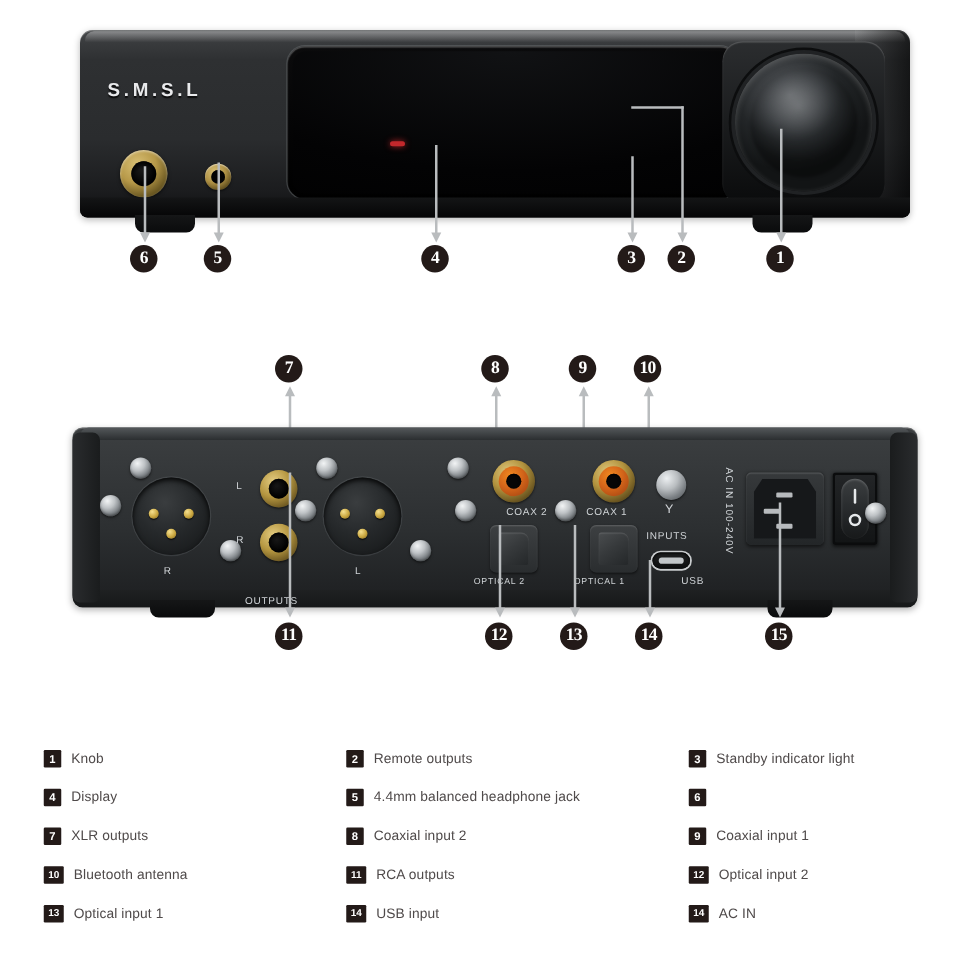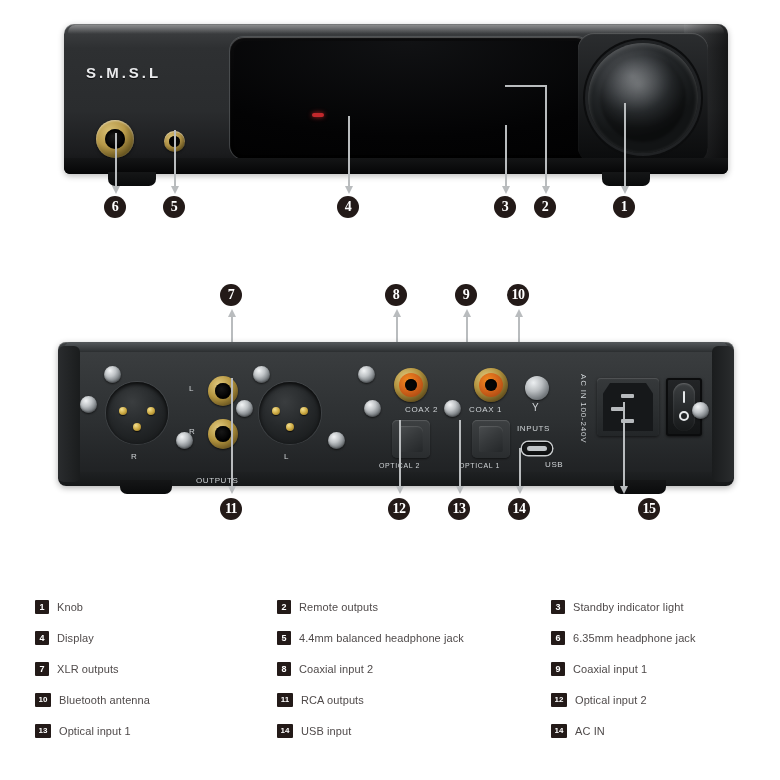--- a/index.html
+++ b/index.html
@@ -462,21 +462,21 @@
   <div class="leader v" style="left:519px; top:448px; height:40px;"></div>
   <div class="arrow-down" style="left:516px; top:486px;"></div>
 
   <div class="leader v" style="left:623px; top:402px; height:86px;"></div>
   <div class="arrow-down" style="left:620px; top:486px;"></div>
 
   <div class="cnum" style="left:220px; top:498px;">11</div>
   <div class="cnum" style="left:388px; top:498px;">12</div>
   <div class="cnum" style="left:448px; top:498px;">13</div>
   <div class="cnum" style="left:508px; top:498px;">14</div>
-  <div class="cnum" style="left:638px; top:498px;">15</div>
+  <div class="cnum" style="left:612px; top:498px;">15</div>
 
   <div class="legend">
 
     <div class="legend-row">
       <div class="legend-cell c1">
         <span class="badge">1</span>
         <span class="legend-text">Knob</span>
       </div>
       <div class="legend-cell c2">
         <span class="badge">2</span>
@@ -492,21 +492,20 @@
       <div class="legend-cell c1">
         <span class="badge">4</span>
         <span class="legend-text">Display</span>
       </div>
       <div class="legend-cell c2">
         <span class="badge">5</span>
         <span class="legend-text">4.4mm balanced headphone jack</span>
       </div>
       <div class="legend-cell c3">
         <span class="badge">6</span>
-        <span class="legend-text">6.35mm headphone jack</span>
       </div>
     </div>
 
     <div class="legend-row">
       <div class="legend-cell c1">
         <span class="badge">7</span>
         <span class="legend-text">XLR outputs</span>
       </div>
       <div class="legend-cell c2">
         <span class="badge">8</span>

